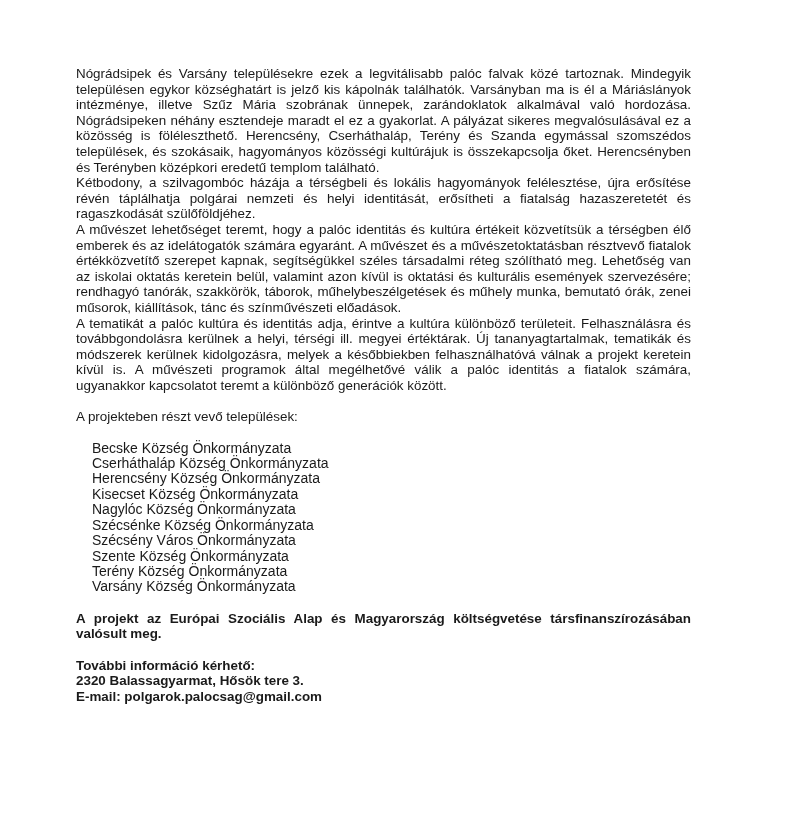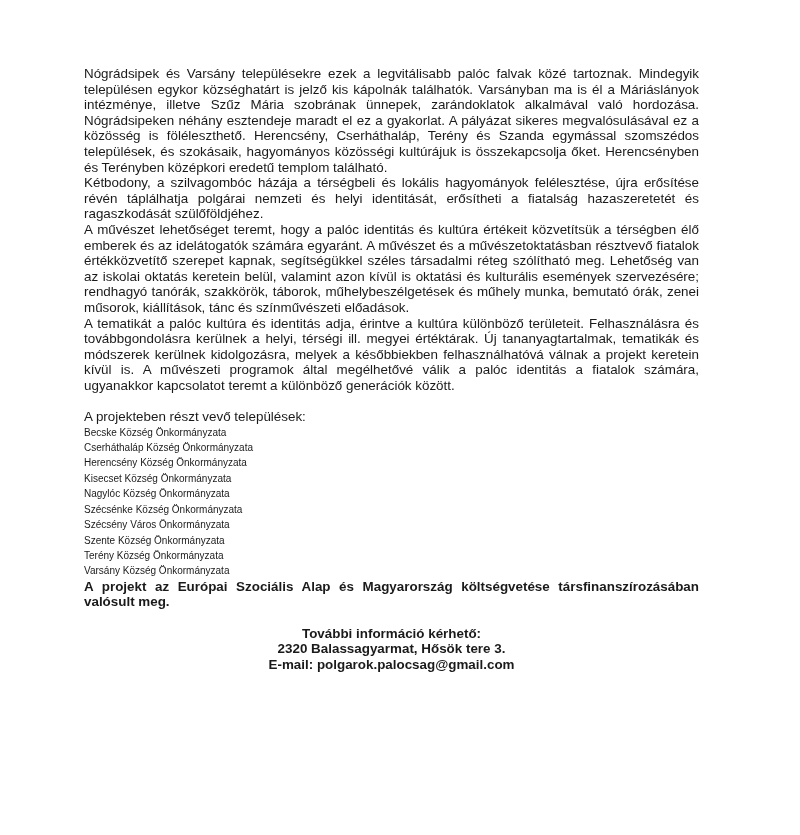--- a/index.html
+++ b/index.html
@@ -1,30 +1,30 @@
 <!DOCTYPE html>
 <html><head>
 <meta charset="utf-8">
 <style>
   html, body { margin: 0; padding: 0; background: #ffffff; }
   body { width: 800px; height: 835px; position: relative; overflow: hidden; }
   .page {
-    position: absolute; left: 84px; top: 66px; width: 615px;
+    position: absolute; left: 76px; top: 66px; width: 615px;
     font-family: "Liberation Sans", sans-serif;
     font-size: 13.4px; line-height: 15.6px; color: #1a1a1a;
   }
   .page p { margin: 0; text-align: justify; }
   .gap { height: 15.6px; }
   .list-title { margin-top: 0; }
-  .list { list-style: none; margin: 0; padding: 0; font-size: 10px; line-height: 15.4px; }
+  .list { list-style: none; margin: 16px; padding: 0; font-size: 14px; line-height: 15.4px; }
   .list li { margin: 0; }
   .bold { font-weight: bold; }
   .funding { margin-top: 31px; text-align: justify; text-align-last: left; }
   .info { margin-top: 15.6px; }
-  .info div { white-space: nowrap; text-align: center; }
+  .info div { white-space: nowrap; }
 </style>
 </head>
 <body>
 
 <div class="page">
   <p>Nógrádsipek és Varsány településekre ezek a legvitálisabb palóc falvak közé tartoznak. Mindegyik településen egykor községhatárt is jelző kis kápolnák találhatók. Varsányban ma is él a Máriáslányok intézménye, illetve Szűz Mária szobrának ünnepek, zarándoklatok alkalmával való hordozása. Nógrádsipeken néhány esztendeje maradt el ez a gyakorlat. A pályázat sikeres megvalósulásával ez a közösség is föléleszthető. Herencsény, Cserháthaláp, Terény és Szanda egymással szomszédos települések, és szokásaik, hagyományos közösségi kultúrájuk is összekapcsolja őket. Herencsényben és Terényben középkori eredetű templom található.</p>
   <p>Kétbodony, a szilvagombóc házája a térségbeli és lokális hagyományok felélesztése, újra erősítése révén táplálhatja polgárai nemzeti és helyi identitását, erősítheti a fiatalság hazaszeretetét és ragaszkodását szülőföldjéhez.</p>
   <p>A művészet lehetőséget teremt, hogy a palóc identitás és kultúra értékeit közvetítsük a térségben élő emberek és az idelátogatók számára egyaránt. A művészet és a művészetoktatásban résztvevő fiatalok értékközvetítő szerepet kapnak, segítségükkel széles társadalmi réteg szólítható meg.  Lehetőség van az iskolai oktatás keretein belül, valamint azon kívül is oktatási és kulturális események szervezésére; rendhagyó tanórák, szakkörök, táborok, műhelybeszélgetések és műhely munka, bemutató órák, zenei műsorok, kiállítások, tánc és színművészeti előadások.</p>
   <p>A tematikát a palóc kultúra és identitás adja, érintve a kultúra különböző területeit. Felhasználásra és továbbgondolásra kerülnek a helyi, térségi ill. megyei értéktárak. Új tananyagtartalmak, tematikák és módszerek kerülnek kidolgozásra, melyek a későbbiekben felhasználhatóvá válnak a projekt keretein kívül is. A művészeti programok által megélhetővé válik a palóc identitás a fiatalok számára, ugyanakkor kapcsolatot teremt a különböző generációk között.</p>
 

